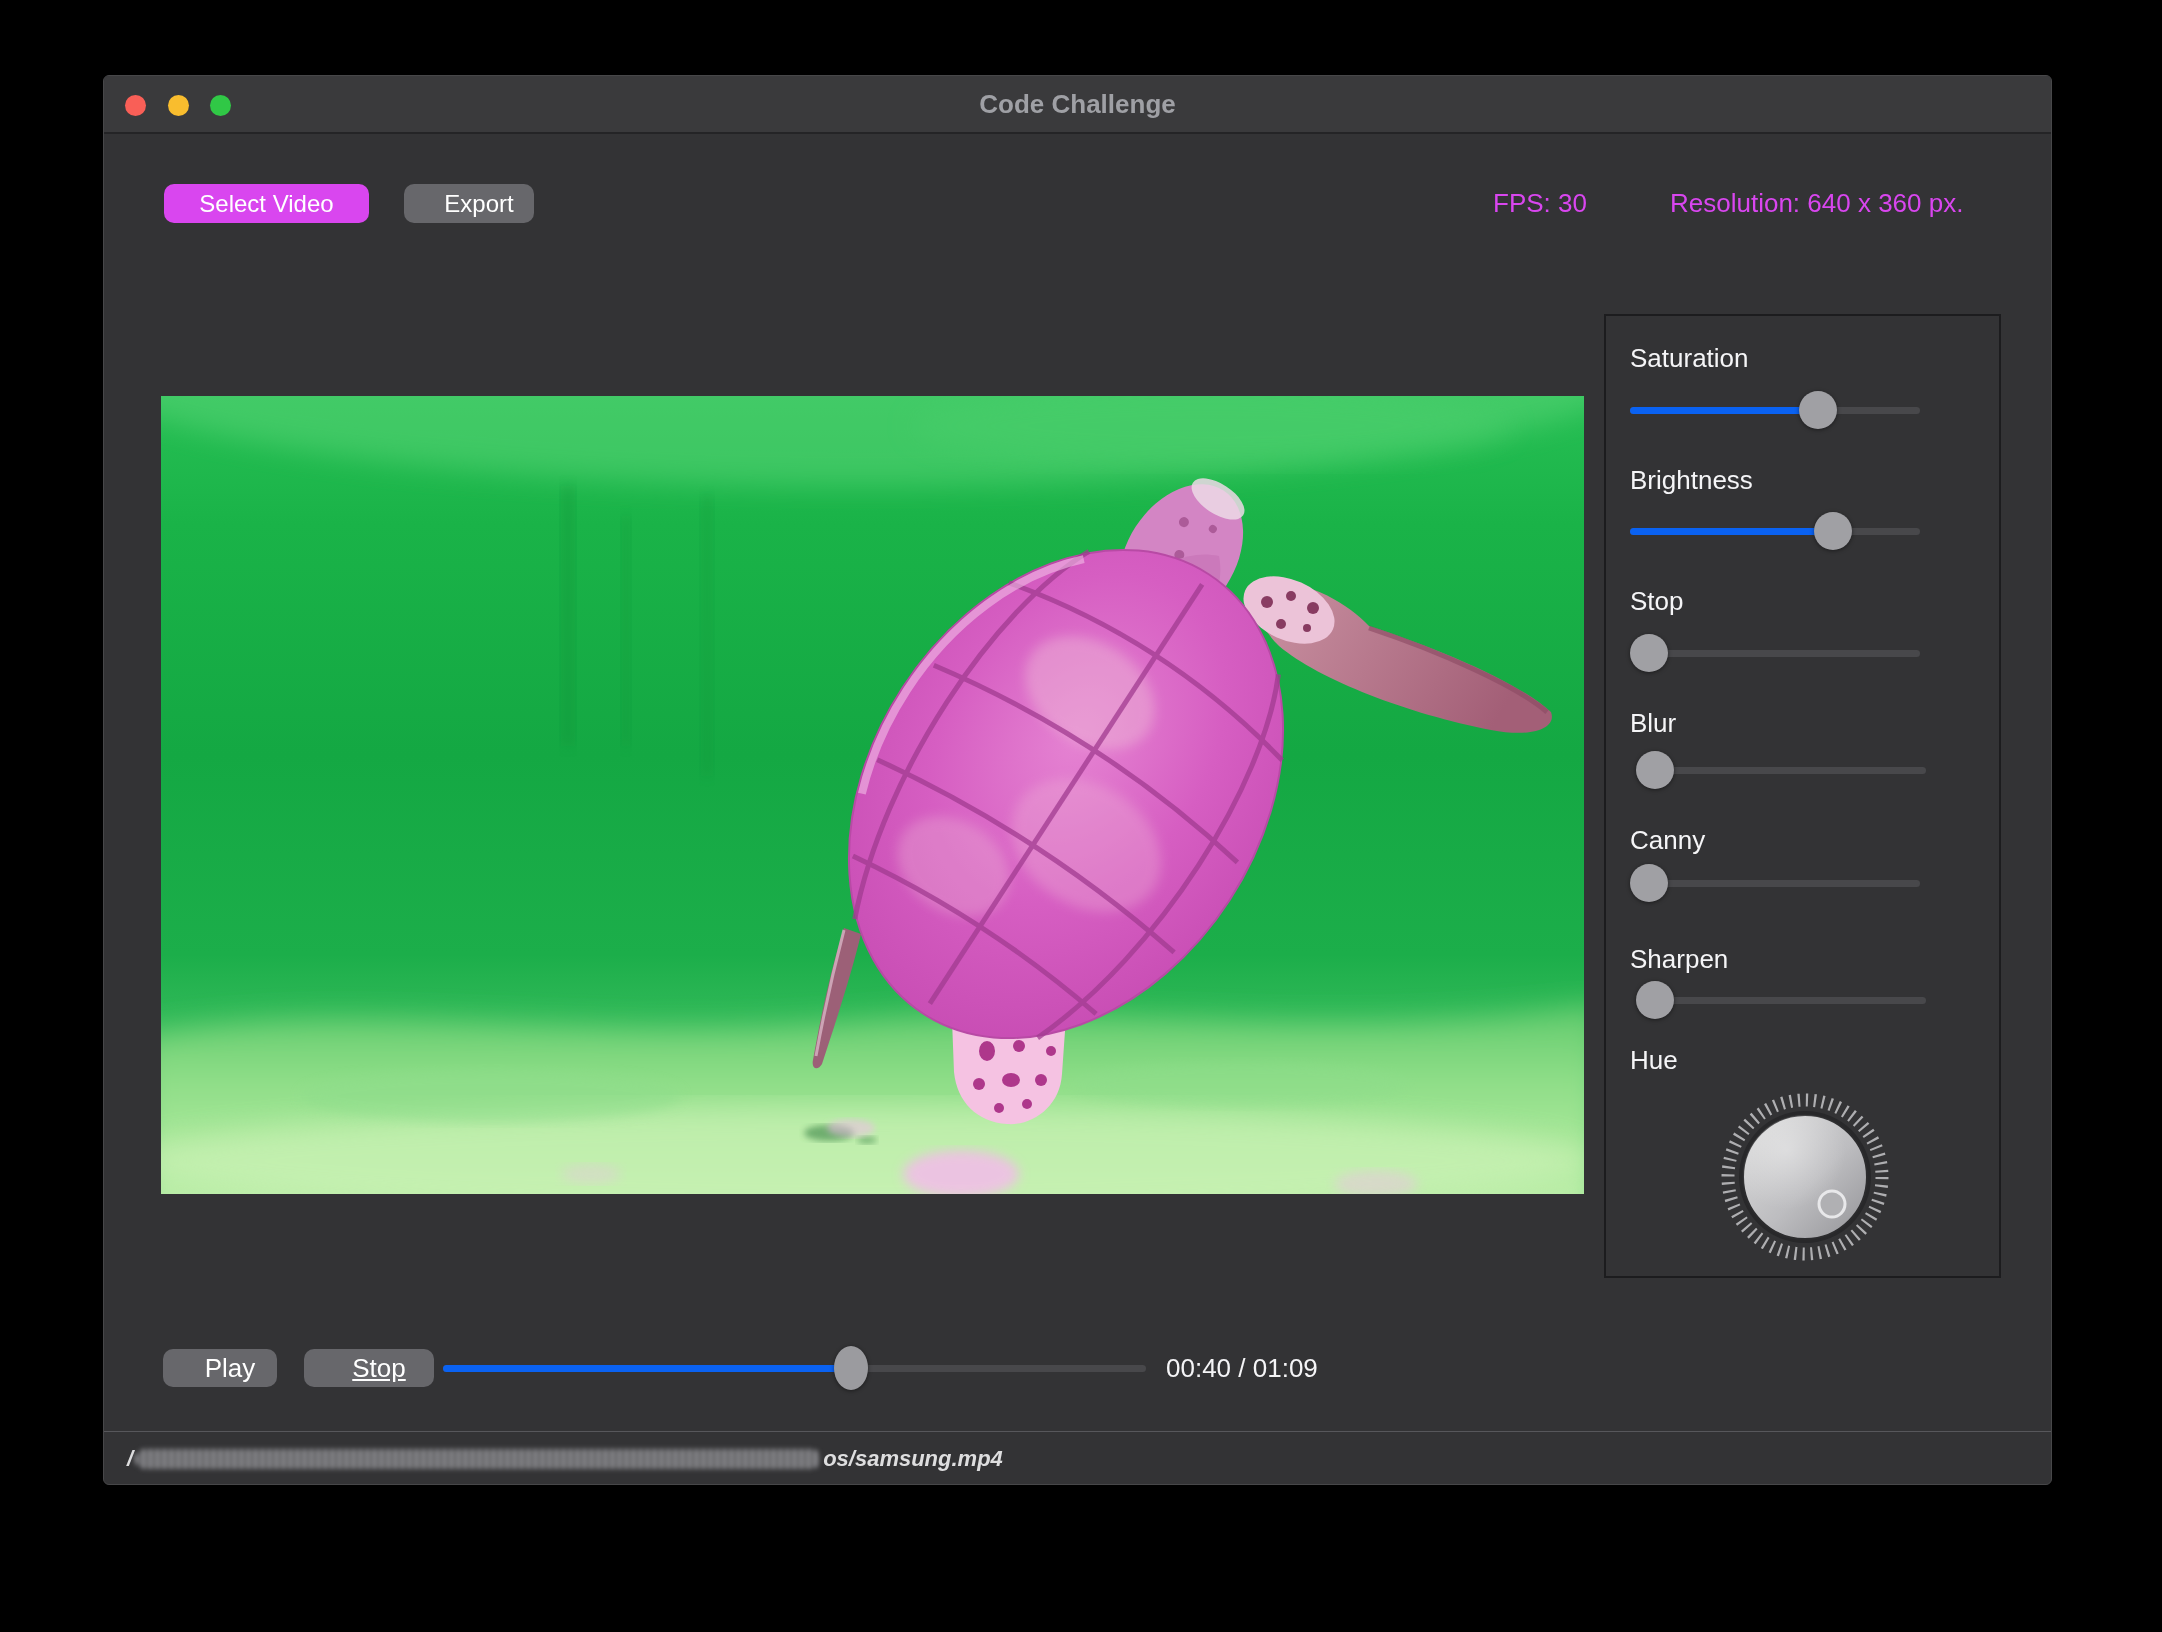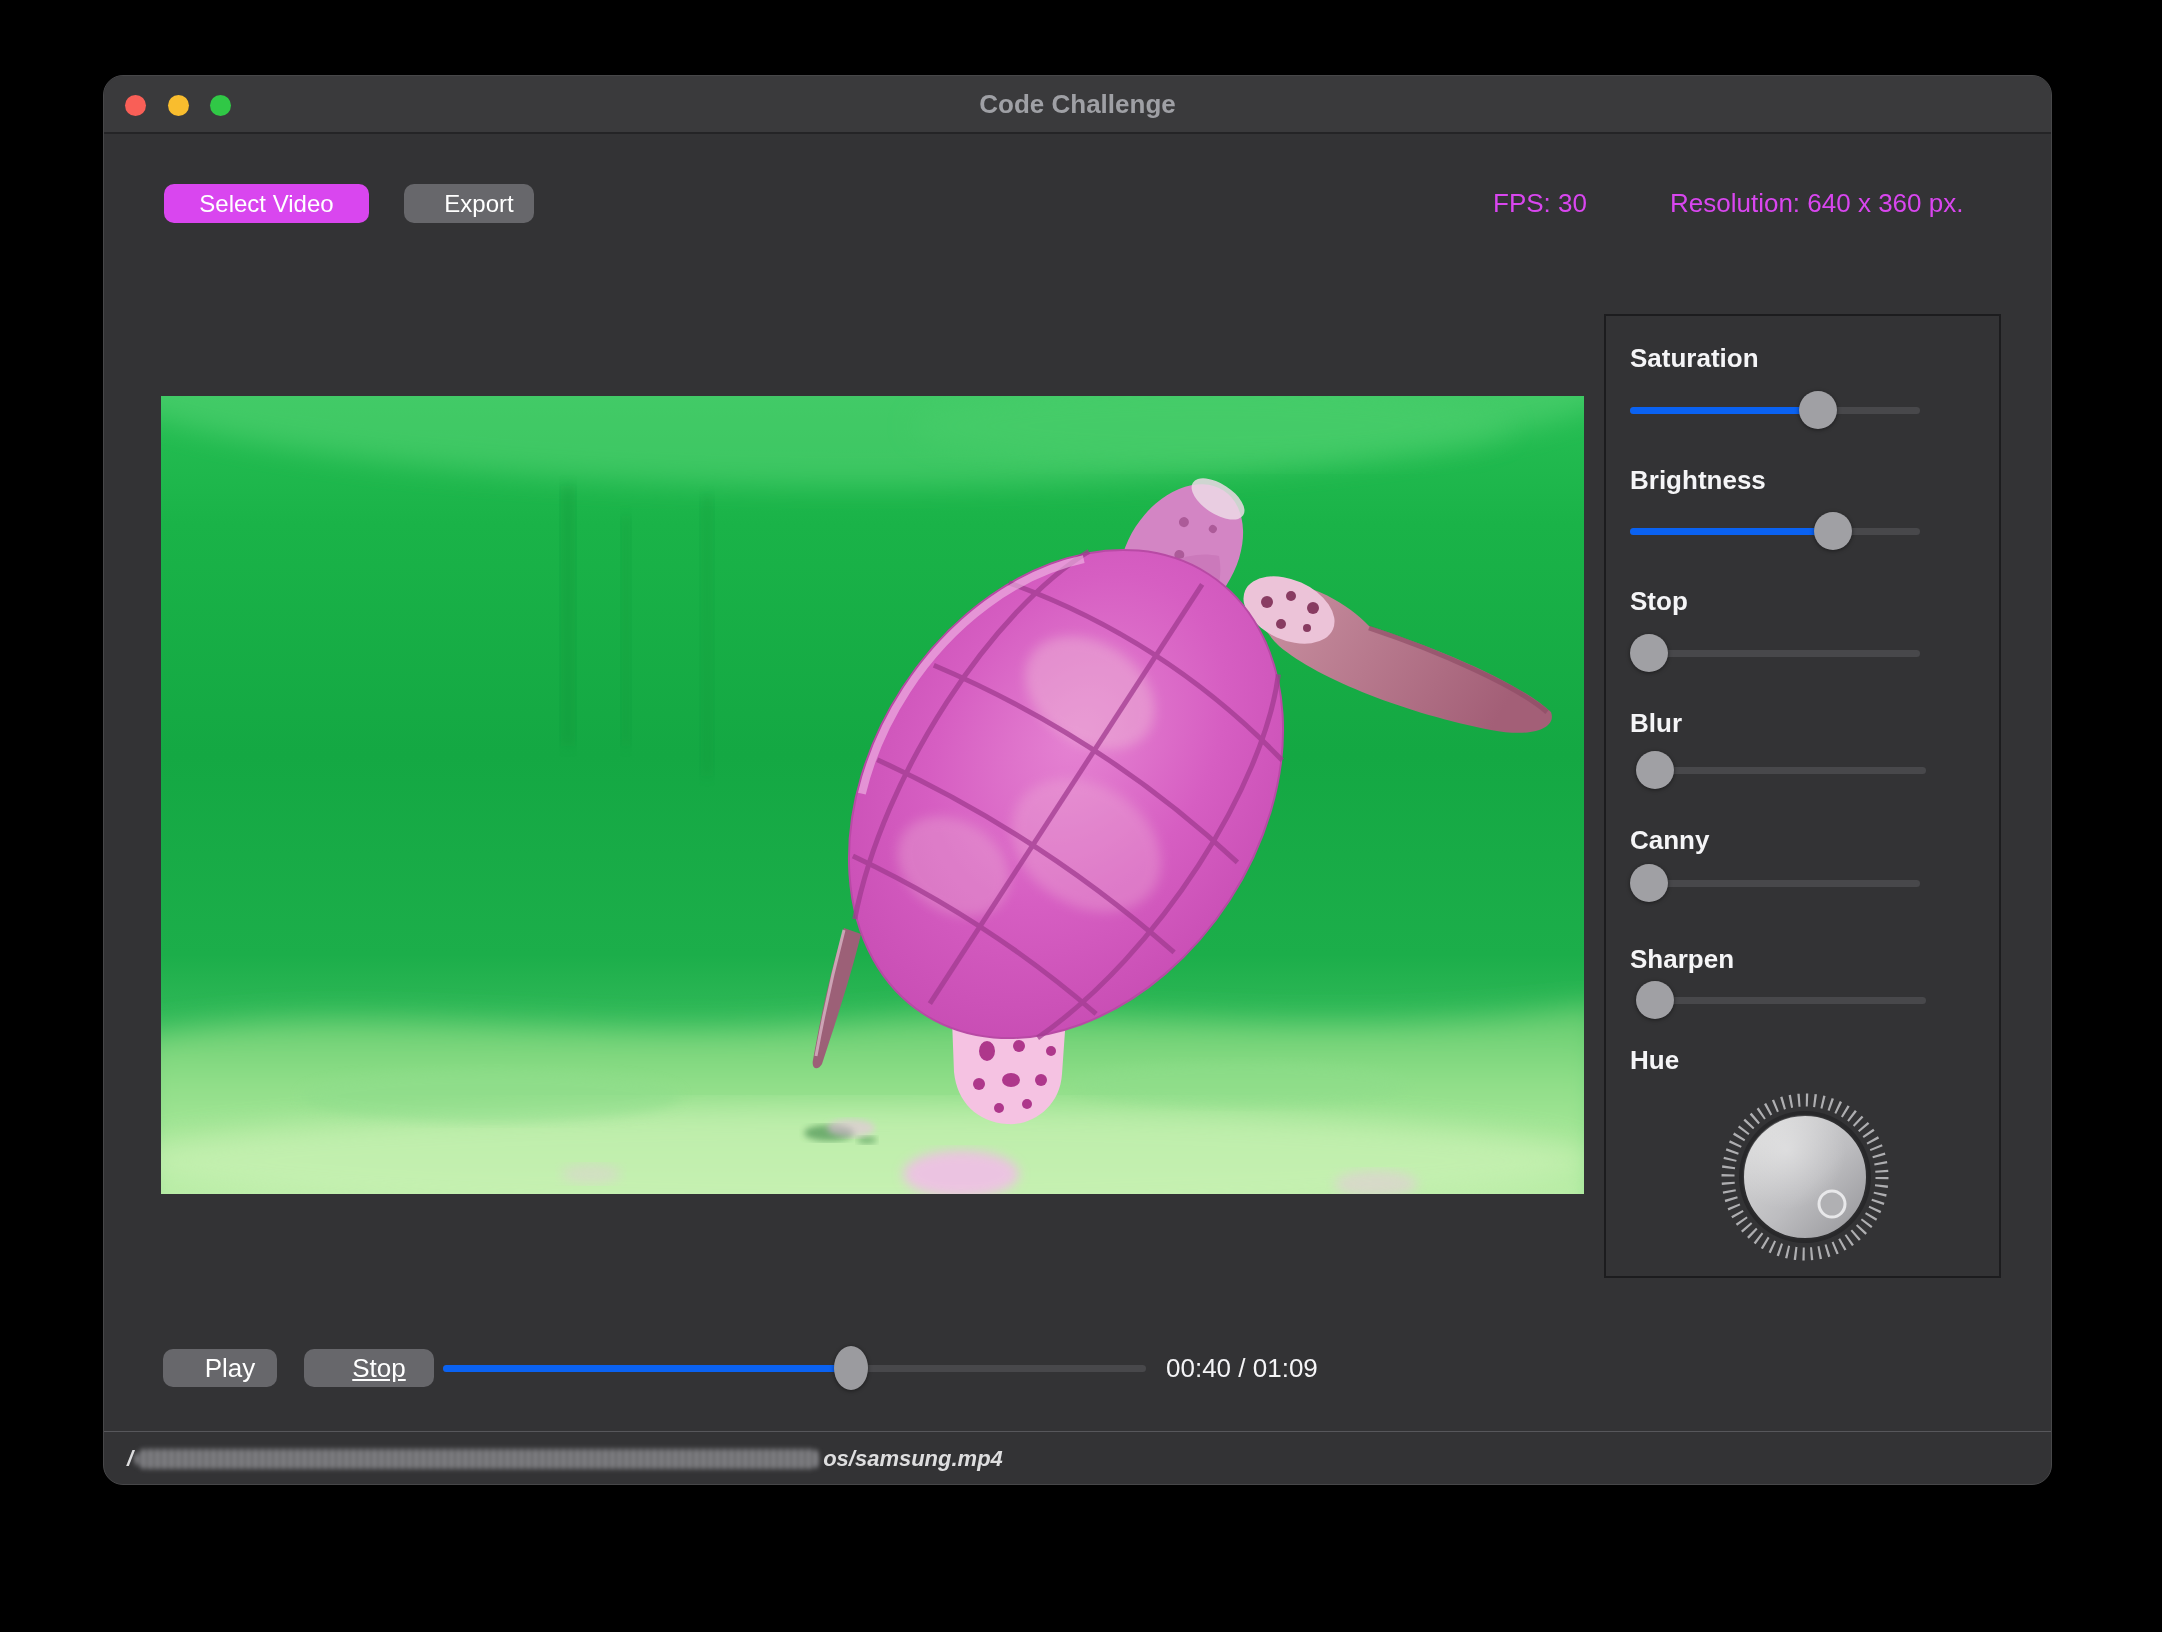--- a/index.html
+++ b/index.html
@@ -1,18 +1,18 @@
 <!DOCTYPE html>
 <html><head>
 <meta charset="utf-8">
 <style>
   html,body{margin:0;padding:0;background:#000;width:2162px;height:1632px;position:relative;
     font-family:"Liberation Sans", sans-serif; -webkit-font-smoothing:antialiased;}
   .window{position:absolute;left:103px;top:75px;width:1947px;height:1408px;background:#333335;
-    border:1px solid #474749;border-radius:20px;box-shadow:0 24px 70px rgba(0,0,0,.75);overflow:hidden;}
+    border:1px solid #474749;border-radius:6px;box-shadow:0 24px 70px rgba(0,0,0,.75);overflow:hidden;}
   .titlebar{position:absolute;left:0;top:0;width:100%;height:56px;background:#3a3a3c;
     border-bottom:2px solid #242426;}
   .traffic{position:absolute;top:19px;width:21px;height:21px;border-radius:50%;}
   .t-red{left:21px;background:#f95f57;}
   .t-yellow{left:64px;background:#f9bd2e;}
   .t-green{left:106px;background:#30c846;}
   .win-title{position:absolute;left:0;top:0;width:100%;height:56px;line-height:56px;text-align:center;
     color:#9fa0a5;font-size:26px;font-weight:700;}
   .btn{position:absolute;height:39px;border-radius:10px;color:#fff;font-size:24px;font-weight:500;
     display:flex;align-items:center;justify-content:center;cursor:default;}
@@ -22,21 +22,21 @@
   #export{left:300px;top:108px;width:110px;}
   .info-text{position:absolute;top:108px;height:39px;line-height:39px;color:#d946ef;
     font-size:26px;font-weight:400;}
   #fps{left:1389px;}
   #resolution{left:1566px;}
   .video{position:absolute;left:57px;top:320px;width:1423px;height:798px;overflow:hidden;background:#16a944;}
   .video svg{display:block;}
   
   .panel{position:absolute;left:1500px;top:238px;width:397px;height:964px;
     border:2px solid #1c1c1e;box-sizing:border-box;background:#333335;}
-  .f-label{position:absolute;left:24px;color:#f5f5f7;font-size:26px;font-weight:700;}
+  .f-label{position:absolute;left:24px;color:#f5f5f7;font-size:26px;font-weight:400;}
   .slider{position:absolute;left:24px;width:290px;height:38px;}
   .slider.offset{left:30px;}
   .slider .track{position:absolute;left:0;top:15.5px;width:100%;height:7px;border-radius:4px;background:#48484b;}
   .slider .fill{position:absolute;left:0;top:15.5px;height:7px;border-radius:4px;background:#0a62f2;}
   .slider .thumb{position:absolute;top:0;width:38px;height:38px;border-radius:50%;background:#a0a0a4;
     box-shadow:0 1px 4px rgba(0,0,0,.45);}
   .knob-wrap{position:absolute;left:115px;top:777px;width:168px;height:168px;}
   
   #play{left:59px;top:1273px;width:94px;height:38px;font-size:26px;}
   #stop{left:200px;top:1273px;width:110px;height:38px;font-size:26px;text-decoration:underline;}

